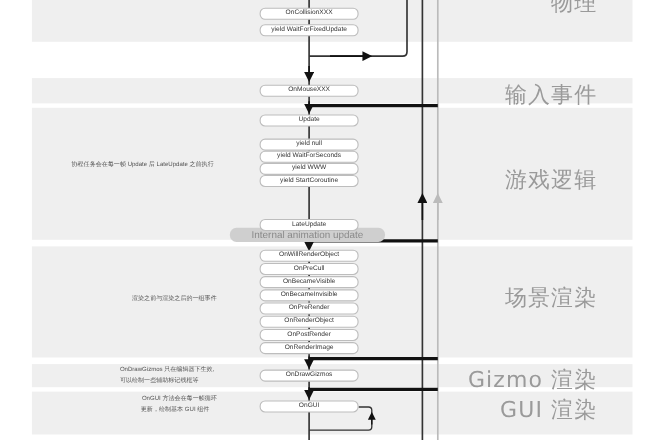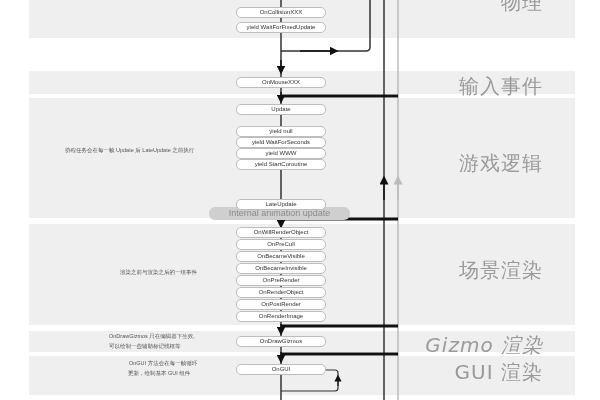--- a/index.html
+++ b/index.html
@@ -22,21 +22,21 @@
 </div>
 <div class="band" style="top:98px;height:120px;">
   <span class="band-label" style="top:52px;">游戏逻辑</span>
   <span class="note" style="left:36px;top:48px;">协程任务会在每一帧 Update 后 LateUpdate 之前执行</span>
 </div>
 <div class="band" style="top:224px;height:101px;">
   <span class="band-label" style="top:33px;">场景渲染</span>
   <span class="note" style="left:91px;top:44px;">渲染之前与渲染之后的一组事件</span>
 </div>
 <div class="band" style="top:331px;height:21px;">
-  <span class="band-label" style="top:1px;font-style:italic;">Gizmo 渲染</span>
+  <span class="band-label" style="top:1px;">Gizmo 渲染</span>
   <span class="note" style="left:80px;top:1px;">OnDrawGizmos 只在编辑器下生效,</span>
   <span class="note" style="left:80px;top:11px;">可以绘制一些辅助标记线框等</span>
 </div>
 <div class="band" style="top:356px;height:39px;">
   <span class="band-label" style="top:3px;">GUI 渲染</span>
   <span class="note" style="left:100px;top:3px;">OnGUI 方法会在每一帧循环</span>
   <span class="note" style="left:99px;top:13px;">更新，绘制基本 GUI 组件</span>
 </div>
 
 <svg width="600" height="400">

